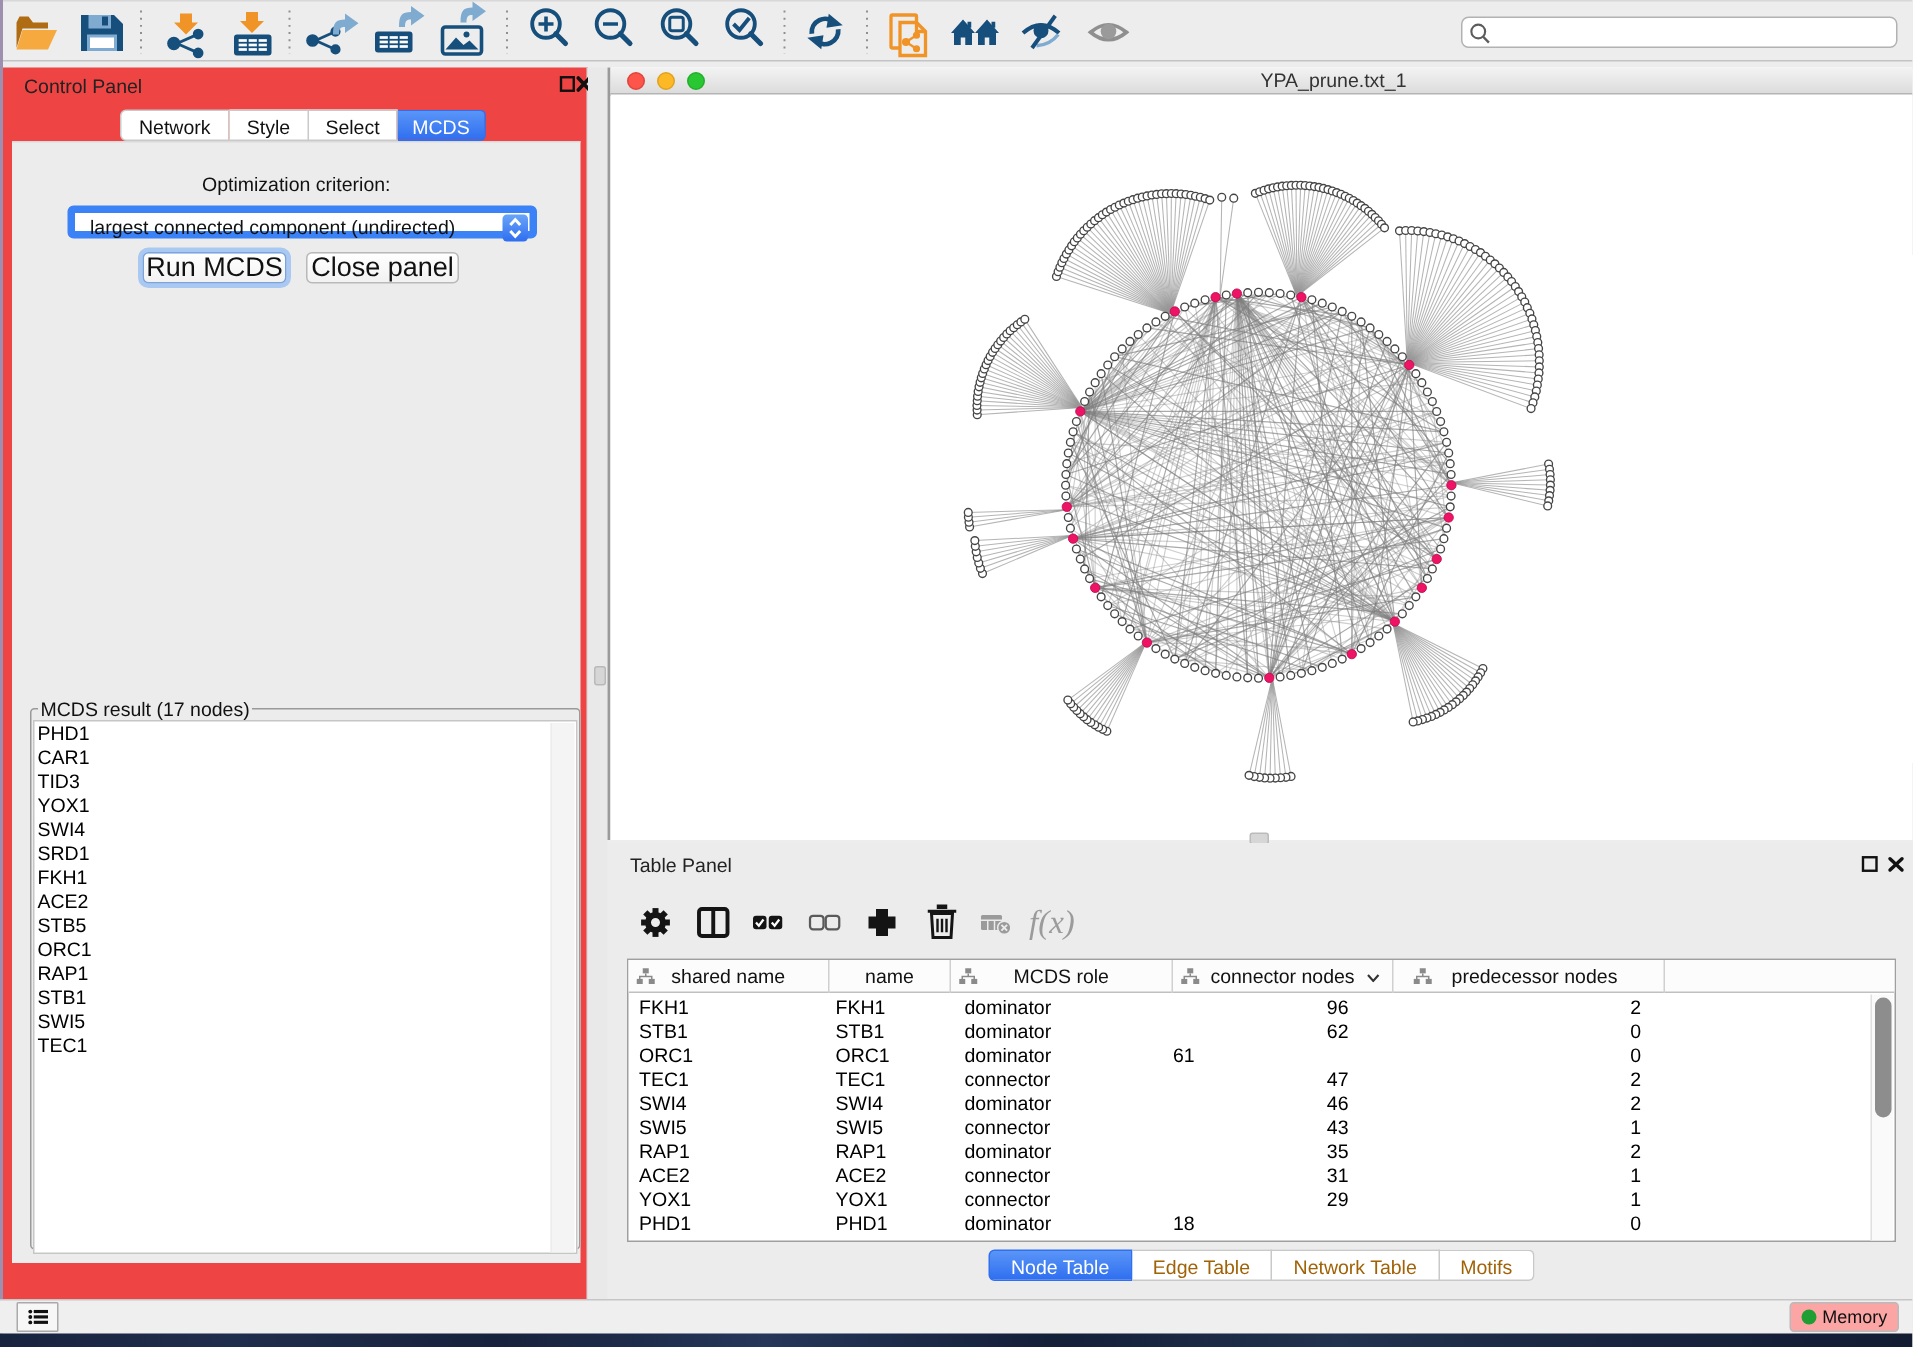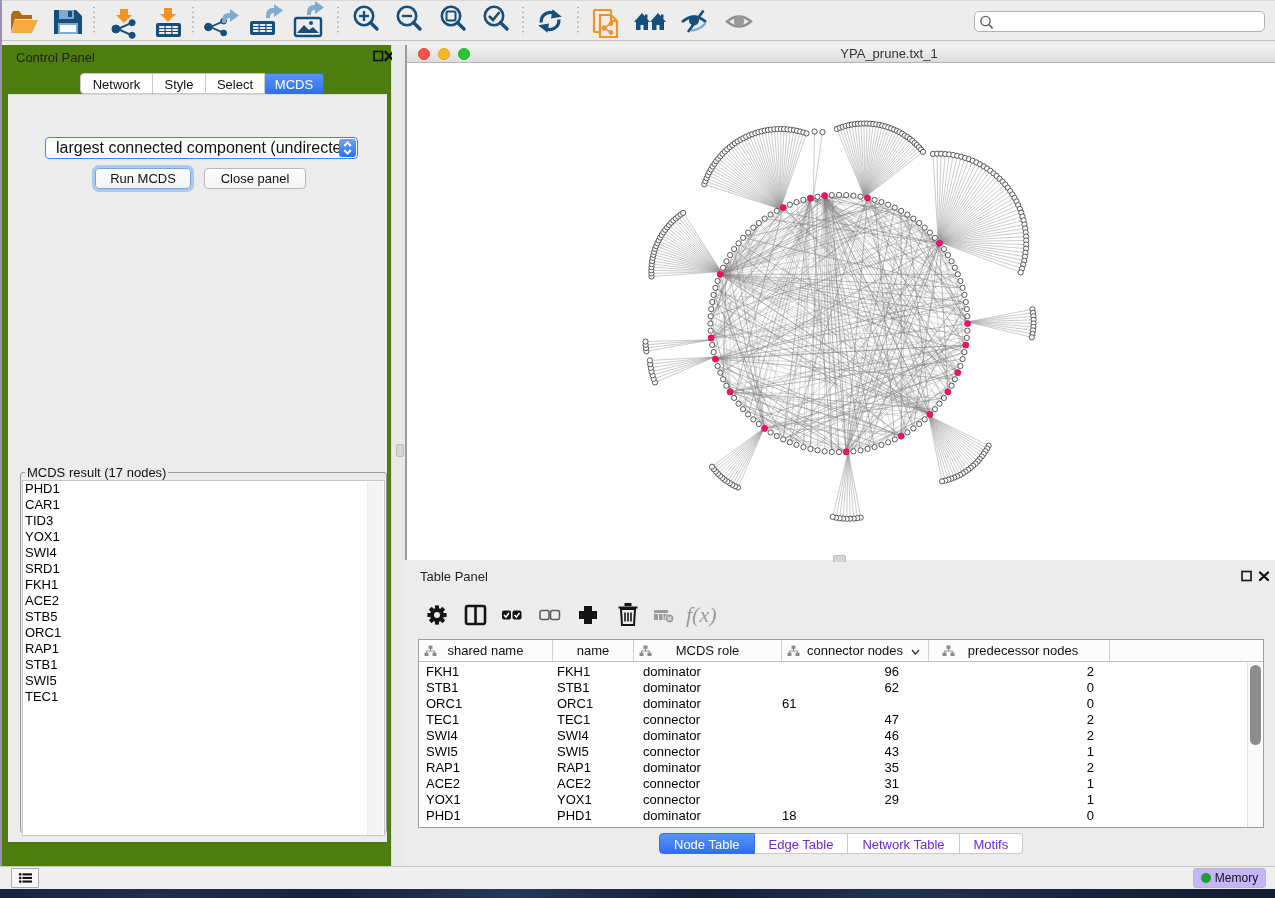--- a/index.html
+++ b/index.html
@@ -3,31 +3,31 @@
 <style>
 *{margin:0;padding:0;box-sizing:border-box}
 html,body{width:1275px;height:898px;overflow:hidden}
 body{font-family:"Liberation Sans",sans-serif;background:#ededed;position:relative;font-size:13px;color:#1a1a1a}
 .abs{position:absolute}
 
 #toolbar{left:0;top:0;width:1275px;height:41px;background:#ededed;border-bottom:1px solid #c3c3c3;border-top:1px solid #d8d8d8}
 
 #lstrip{left:0;top:0;width:2px;height:889px;background:#9c8fb0}
 
-#cp{left:2px;top:45px;width:390px;height:821px;background:#4d7c0f;border-right:1px solid #dcdcdc}
+#cp{left:2px;top:45px;width:390px;height:821px;background:#ef4444;border-right:1px solid #dcdcdc}
 #cp .title{position:absolute;left:14px;top:5px;font-size:13px;color:#222}
 .tabs{position:absolute;left:78px;top:28px;height:21px;display:flex}
 .tab{height:21px;line-height:21px;background:#fff;border:1px solid #c9c9c9;border-left:none;font-size:13px;color:#111;text-align:center;box-sizing:border-box}
 .tab.first{border-left:1px solid #c9c9c9;border-radius:4px 0 0 4px}
 .tab.sel{background:linear-gradient(#5a95f7,#2f6ff0);color:#fff;border-color:#2f6ff0;border-radius:0 4px 4px 0}
 #cpbody{position:absolute;left:6px;top:49px;width:379px;height:748px;background:#ececec;border-top:1px solid #dadada}
 #optlab{position:absolute;left:0;top:20px;width:379px;text-align:center;font-size:13px;color:#111}
-#combo{position:absolute;left:37px;top:42px;width:313px;height:22px;background:#fff;border:1px solid #3b82f6;border-radius:4px;font-size:16px;line-height:20px;padding-left:10px;color:#111}
+#combo{position:absolute;left:37px;top:42px;width:313px;height:22px;background:#fff;border:5px solid #3b82f6;border-radius:4px;font-size:13px;line-height:20px;padding-left:10px;color:#111}
 #combo .spin{position:absolute;right:1px;top:1px;width:17px;height:18px;background:linear-gradient(#6aa4f8,#2e6ef0);border-radius:3px}
-.btn{position:absolute;height:21px;background:linear-gradient(#ffffff,#f2f2f2);border:1px solid #b9b9b9;border-radius:4px;font-size:13px;text-align:center;line-height:19px;color:#111}
+.btn{position:absolute;height:21px;background:linear-gradient(#ffffff,#f2f2f2);border:1px solid #b9b9b9;border-radius:4px;font-size:18px;text-align:center;line-height:19px;color:#111}
 #runbtn{left:87px;top:73px;width:96px;box-shadow:0 0 0 3px #a9c8f2;border-color:#7aa4dd}
 #closebtn{left:196px;top:73px;width:102px}
 fieldset#mcds{position:absolute;left:12px;top:370px;width:367px;height:368px;border:1px solid #9a9a9a;border-radius:3px;background:#ececec}
 fieldset#mcds legend{font-size:13px;color:#111;margin-left:4px;padding:0 2px}
 #mcdslist{position:absolute;left:1px;top:0px;width:363px;height:356px;background:#fff;border:1px solid #c6c6c6;overflow:hidden}
 #mcdslist .li{height:16px;line-height:16px;font-size:13px;padding-left:2px;color:#000}
 #mcdssb{position:absolute;right:1px;top:1px;width:16px;height:354px;background:#f4f4f4;border-left:1px solid #ececec}
 
 #vsplit{left:392px;top:45px;width:13px;height:821px;background:#e9e9e9}
 #vgrab{left:396px;top:444px;width:8px;height:13px;background:#d6d6d6;border:1px solid #b9b9b9;border-radius:2px}
@@ -45,27 +45,27 @@
 #tptools{position:absolute;left:0;top:30px;width:870px;height:46px}
 #tbl{position:absolute;left:13px;top:77px;width:846px;height:189px;background:#fff;border:1px solid #9f9f9f}
 #thead{position:absolute;left:0;top:0;width:844px;height:22px;background:#fcfcfc;border-bottom:1px solid #c0c0c0}
 .hc{position:absolute;top:0;height:22px;border-right:1px solid #d0d0d0;font-size:13px;color:#111}
 .hc .lab{position:absolute;top:3px;width:100%;text-align:center}
 .trow{position:absolute;left:0;width:844px;height:16px;font-size:13px;color:#000}
 .trow span{position:absolute;top:0;height:16px;line-height:16px}
 #tsb{position:absolute;right:1px;top:23px;width:15px;height:164px;background:#fafafa;border-left:1px solid #e0e0e0}
 #tsb .thumb{position:absolute;left:2px;top:2px;width:11px;height:80px;background:#8d8d8d;border-radius:6px}
 .btabs{position:absolute;left:254px;top:271px;height:21px;display:flex}
-.btab{height:21px;line-height:21px;padding:0 14px;background:#fff;border:1px solid #c9c9c9;border-left:none;font-size:13px;color:#6d28d9}
+.btab{height:21px;line-height:21px;padding:0 14px;background:#fff;border:1px solid #c9c9c9;border-left:none;font-size:13px;color:#a16207}
 .btab.sel{background:linear-gradient(#5a95f7,#2f6ff0);color:#fff;border:1px solid #2f6ff0;border-radius:4px 0 0 4px}
 .btab.last{border-radius:0 4px 4px 0}
 
 #status{left:0;top:866px;width:1275px;height:23px;background:#efefef;border-top:1px solid #c6c6c6}
 #listbtn{position:absolute;left:11px;top:1px;width:28px;height:20px;background:#f7f7f7;border:1px solid #aaaaaa;border-radius:1px}
-#membtn{position:absolute;right:9px;top:1px;width:73px;height:20px;background:#c4b5fd;border:1px solid #b9b9b9;border-radius:3px;font-size:12px;line-height:18px;text-align:center;color:#111}
+#membtn{position:absolute;right:9px;top:1px;width:73px;height:20px;background:#fca5a5;border:1px solid #b9b9b9;border-radius:3px;font-size:12px;line-height:18px;text-align:center;color:#111}
 #membtn i{display:inline-block;width:10px;height:10px;border-radius:50%;background:#1e9e33;margin-right:4px;vertical-align:-1px}
 #wall{left:0;top:889px;width:1275px;height:9px;background:linear-gradient(90deg,#18233e 0%,#202e4d 12%,#17223c 26%,#26375a 40%,#141f38 55%,#22334f 70%,#19253f 84%,#121c33 100%)}
 </style></head>
 <body>
 <div id="toolbar" class="abs">
     <svg class="abs" style="left:0;top:0" width="1275" height="41" xmlns="http://www.w3.org/2000/svg">
 <path d="M11 14 L11 31 L15 18 L32 18 L32 14 L22 14 L19 10 L13 10 Z" fill="#b06c13"></path>
 <path d="M15 19 L38 19 L32 32 L11 32 Z" fill="#f5a93f"></path>
 <path d="M54 9 L76 9 L82 15 L82 33 L54 33 Z" fill="#174f7c"></path>
 <rect x="59" y="9" width="15" height="9" fill="#7fabd1"></rect>
@@ -172,20 +172,21 @@
       <rect x="4" y="1.5" width="8.5" height="9" fill="none" stroke="#111" stroke-width="1.6"></rect>
       <path d="M15.5 2 L23 10 M23 2 L15.5 10" stroke="#111" stroke-width="2.4" stroke-linecap="round"></path>
     </svg>
 <div class="tabs">
       <div class="tab first" style="width:73px">Network</div>
       <div class="tab" style="width:53px">Style</div>
       <div class="tab" style="width:59px">Select</div>
       <div class="tab sel" style="width:59px">MCDS</div>
     </div>
 <div id="cpbody">
+<div id="optlab">Optimization criterion:</div>
 <div id="combo">largest connected component (undirected)<div class="spin"><svg width="17" height="18" xmlns="http://www.w3.org/2000/svg">
             <path d="M5.2 7 L8.5 3.4 L11.8 7" fill="none" stroke="#fff" stroke-width="2"></path>
             <path d="M5.2 11 L8.5 14.6 L11.8 11" fill="none" stroke="#fff" stroke-width="2"></path>
           </svg></div></div>
 <div id="runbtn" class="btn">Run MCDS</div>
 <div id="closebtn" class="btn">Close panel</div>
 <fieldset id="mcds">
         <legend>MCDS result (17 nodes)</legend>
         <div id="mcdslist">
           <div class="li">PHD1</div>

